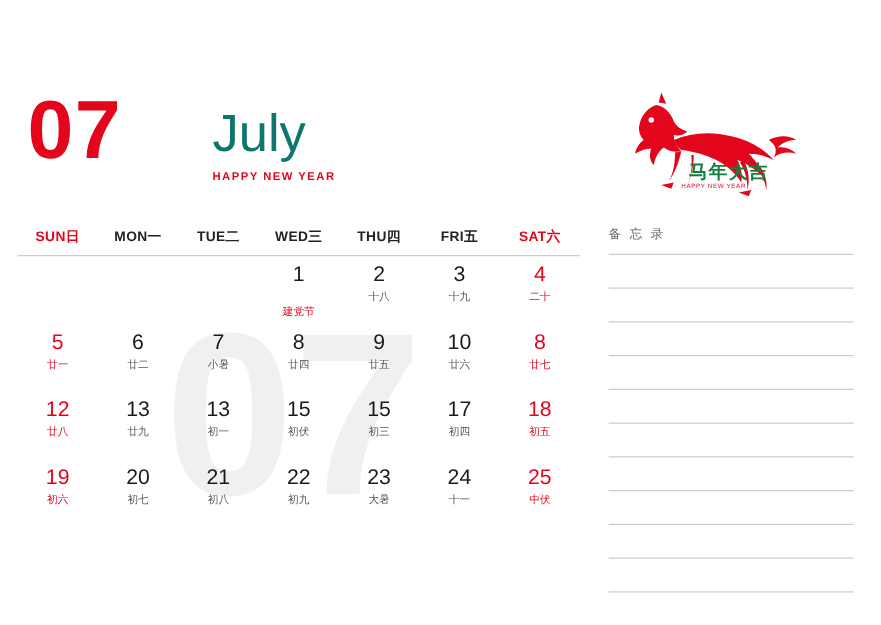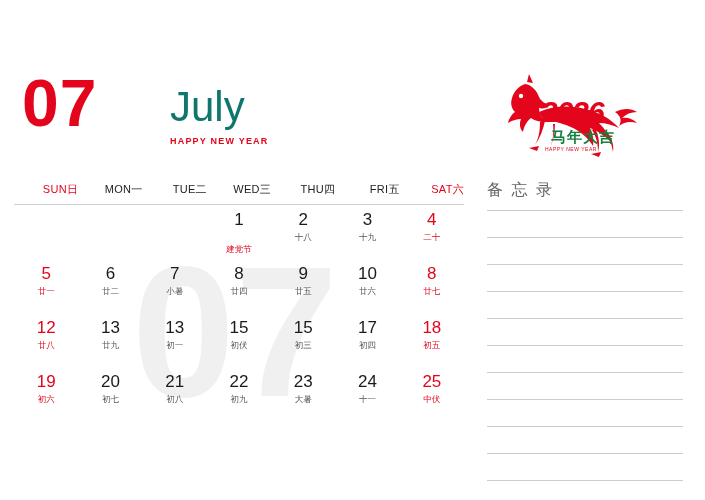--- a/index.html
+++ b/index.html
@@ -118,24 +118,24 @@
   }
   table.cal-table {
     position: relative;
     z-index: 1;
     width: 450px;
     border-collapse: collapse;
     table-layout: fixed;
   }
   table.cal-table th {
     font-size: 11px;
-    font-weight: normal;
+    font-weight: bold;
     color: #222222;
     padding: 0 0 6px 0;
-    text-align: right;
+    text-align: center;
     letter-spacing: 0.3px;
   }
   table.cal-table th.wk {
     color: #e3051b;
   }
   .hr-head {
     position: absolute;
     left: 14px;
     top: 204px;
     width: 450px;
@@ -169,21 +169,21 @@
   }
 
   
   .notes {
     position: absolute;
     left: 487px;
     top: 180px;
     width: 196px;
   }
   .notes-title {
-    font-size: 16px;
+    font-size: 10px;
     color: #666666;
     letter-spacing: 2px;
     margin-bottom: 9px;
   }
   .note-line {
     height: 1px;
     background: #cdcdcd;
     margin-bottom: 26px;
   }
 </style>
@@ -219,21 +219,20 @@
         <path d="M50 49 C48 58 45 66 40 73 C44 66 45 58 45 50 Z"></path>
         <path d="M60 52 C60 61 58 70 54 78 C58 70 59 61 58 52 Z"></path>
 
         <path d="M100 56 C104 64 105 72 103 80 C103 72 101 64 97 58 Z"></path>
         <path d="M112 60 C117 66 119 73 118 80 C117 73 115 67 110 62 Z"></path>
 
         <path d="M34 76 L44 74 L42 79 Z"></path>
         <path d="M96 82 L106 80 L104 85 Z"></path>
       </g>
     </svg>
-    <div class="logo-year">2026</div>
     <div class="logo-cn">马年大吉</div>
     <div class="logo-sub">HAPPY NEW YEAR</div>
   </div>
 
   <div class="hr-head"></div>
   <div class="cal">
     <div class="watermark">07</div>
     <table class="cal-table">
       <thead>
         <tr>

